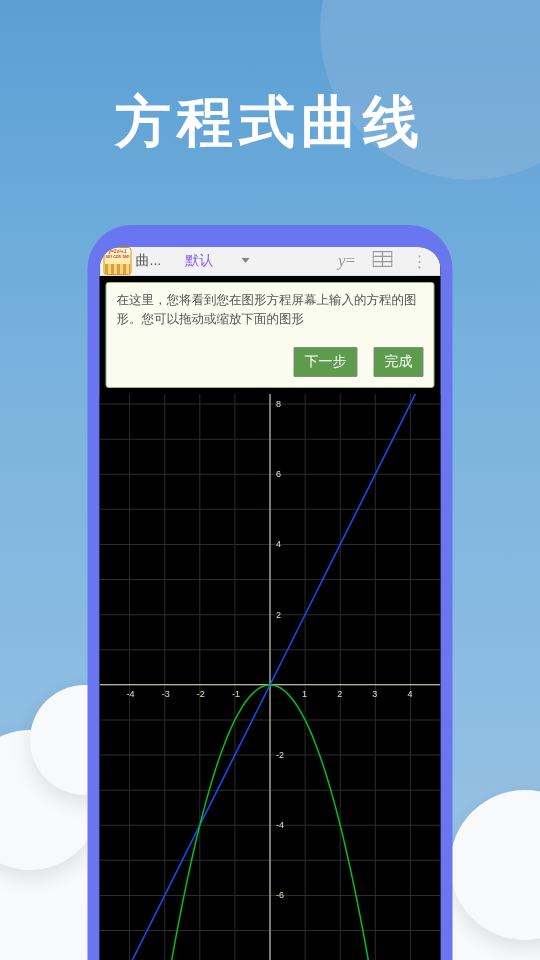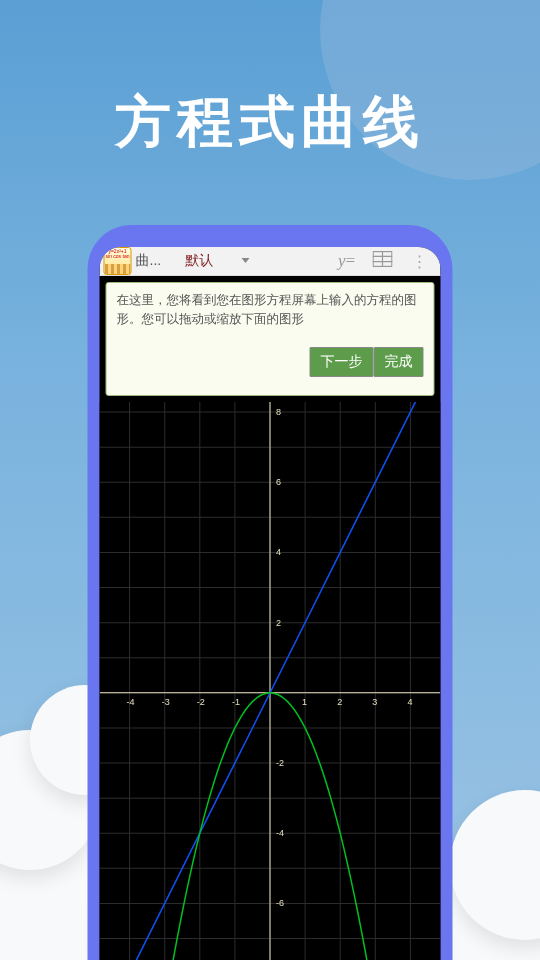--- a/index.html
+++ b/index.html
@@ -100,37 +100,37 @@
   text-align: center;
 }
 .app-icon::after {
   content: "";
   position: absolute;
   bottom: 0; left: 0; right: 0;
   height: 10px;
   background: repeating-linear-gradient(90deg, #d4a040 0 3px, #ffd27a 3px 6px);
 }
 .tab-label { font-size: 14px; color: #555; margin-right: 24px; }
-.dropdown { font-size: 14px; color: #7f1d1d; display: flex; align-items: flex-start; gap: 28px; }
+.dropdown { font-size: 14px; color: #8b5cf6; display: flex; align-items: flex-start; gap: 28px; }
 .dropdown-caret { display: inline-block; margin-top: 6px; border-left:4px solid transparent; border-right:4px solid transparent; border-top:5px solid #888; }
 .spacer { flex: 1; }
 .tool-icon { width: 36px; text-align: center; color: #888; font-size: 16px; }
 .yf-icon { font-style: italic; font-family: Georgia, serif; font-size: 17px; color: #999; letter-spacing: -1px; }
 .table-icon svg { width: 20px; height: 16px; }
 .menu-icon { color: #aaa; font-size: 16px; letter-spacing: -2px; }
 
 .info-box {
   margin: 6px;
   background: #fafcef;
   border: 1px solid #9db87a;
   border-radius: 3px;
-  padding: 8px 10px 18px 10px;
+  padding: 8px 10px 10px 10px;
 }
 .info-text { font-size: 12.5px; color: #555; line-height: 1.5; }
-.info-actions { display: flex; justify-content: flex-end; gap: 0; margin-top: 18px; }
+.info-actions { display: flex; justify-content: flex-end; gap: 16px; margin-top: 18px; }
 .info-btn {
   background: #5c9c4a;
   color: #fff;
   border: 1px solid #888;
   padding: 5px 10px;
   font-size: 14px;
   border-radius: 1px;
 }
 
 .graph {

